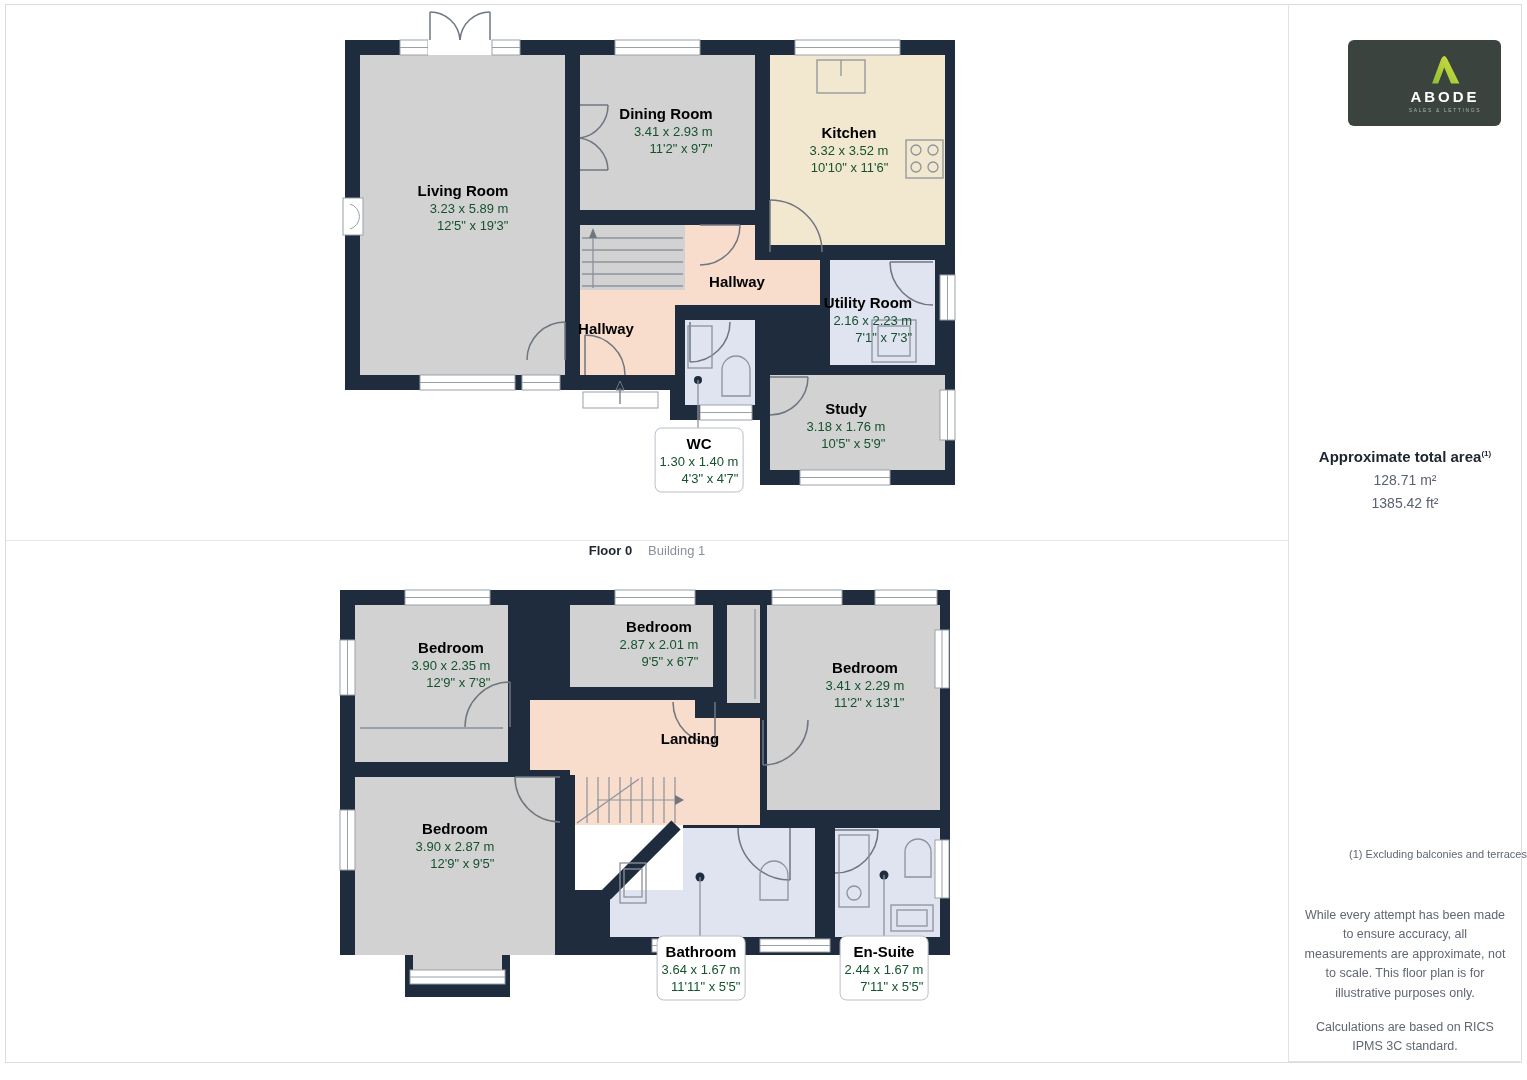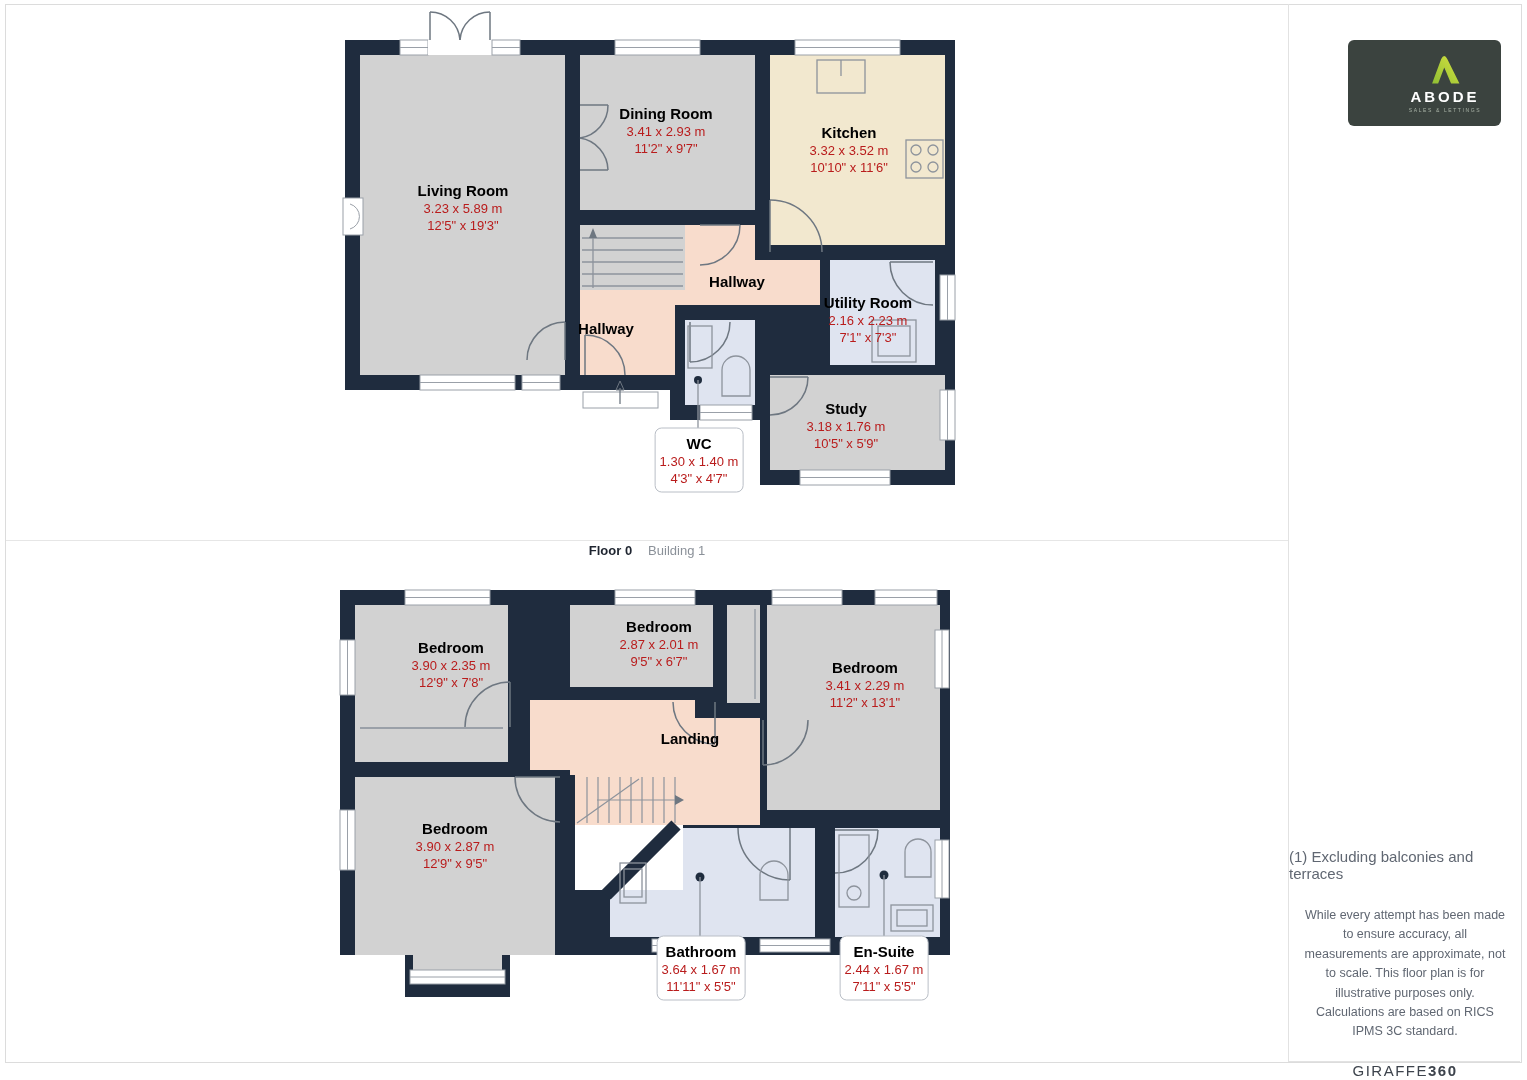--- a/index.html
+++ b/index.html
@@ -13,21 +13,21 @@
   .sb-hline{position:absolute;left:1289px;width:231px;height:1px;background:#e2e2e2;}
 
   svg.plan{position:absolute;}
 
   
   .rlabel{
     position:absolute;transform:translate(-50%,-50%);text-align:center;line-height:17px;
     color:#3e4654;white-space:nowrap;
   }
   .rlabel .rname{font-size:15px;font-weight:bold;color:#000000;line-height:19px;}
-  .rlabel .rdim{font-size:13px;color:#b91c1c;}
+  .rlabel .rdim{font-size:13px;color:#14532d;text-align:right;}
   .rbox{
     background:#ffffff;border:1.5px solid #b9bec6;border-radius:7px;padding:5px 4px;
   }
 
   
   .caption{position:absolute;transform:translate(-50%,-50%);white-space:nowrap;font-size:13px;margin-top:30px;}
   .caption .cap-floor{font-weight:bold;color:#1f2530;}
   .caption .cap-building{color:#8b9199;margin-left:16px;}
 
   
@@ -35,23 +35,23 @@
   .logo-box{
     position:absolute;left:59px;top:36px;width:112px;height:86px;background:#3b433f;border-radius:6px;
     display:flex;flex-direction:column;align-items:center;justify-content:center;padding-left:41px;
   }
   .logo-brand{color:#ffffff;font-size:15px;letter-spacing:3px;font-weight:bold;margin-top:3px;}
   .logo-tagline{color:#a9b3a7;font-size:5px;letter-spacing:1.6px;margin-top:2px;}
   .area-block{position:absolute;left:0;top:444px;width:232px;text-align:center;}
   .area-title{font-size:15px;font-weight:bold;color:#1d2530;}
   .area-title sup{font-size:8px;}
   .area-val{font-size:14px;color:#596270;margin-top:7px;}
-  .note-block{position:absolute;left:0;top:844px;width:232px;text-align:left;font-size:15px;color:#606772;}
+  .note-block{position:absolute;left:6px;top:844px;width:232px;text-align:right;font-size:11px;color:#606772;}
   .disc-block{position:absolute;left:11px;top:902px;width:210px;text-align:center;font-size:12.5px;color:#606772;line-height:1.55;}
-  .disc-p2{margin-top:0;}
+  .disc-p2{margin-top:15px;}
   .giraffe{margin-top:17px;font-size:15px;letter-spacing:1.5px;color:#3d434c;}
   .giraffe .g360{font-weight:bold;}
 </style>
 </head>
 <body>
 
 <div class="frame"></div>
 <div class="vdivider"></div>
 <div class="hdivider-main"></div>
 
@@ -349,20 +349,25 @@
           <stop offset="0" stop-color="#8fbe34"></stop>
             <stop offset="1" stop-color="#d7e23f"></stop>
         </linearGradient>
       </defs>
       <path d="M8,40 L20,8 Q24,0 28,8 L44,40 L33,40 L24,19 L16,40 Z" fill="url(#lg)"></path>
     </svg>
     <div class="logo-brand">ABODE</div>
     <div class="logo-tagline">SALES &amp; LETTINGS</div>
   </div>
 
+  <div class="area-block">
+    <div class="area-title"><span>Approximate total area</span><sup>(1)</sup></div>
+    <div class="area-val">128.71 m²</div>
+    <div class="area-val">1385.42 ft²</div>
+  </div>
 
   <div class="note-block">(1) Excluding balconies and terraces</div>
 
   <div class="disc-block">
     <div>While every attempt has been made to ensure accuracy, all measurements are approximate, not to scale. This floor plan is for illustrative purposes only.</div>
     <div class="disc-p2">Calculations are based on RICS IPMS 3C standard.</div>
     <div class="giraffe"><span>GIRAFFE</span><span class="g360">360</span></div>
   </div>
 </div>
 

